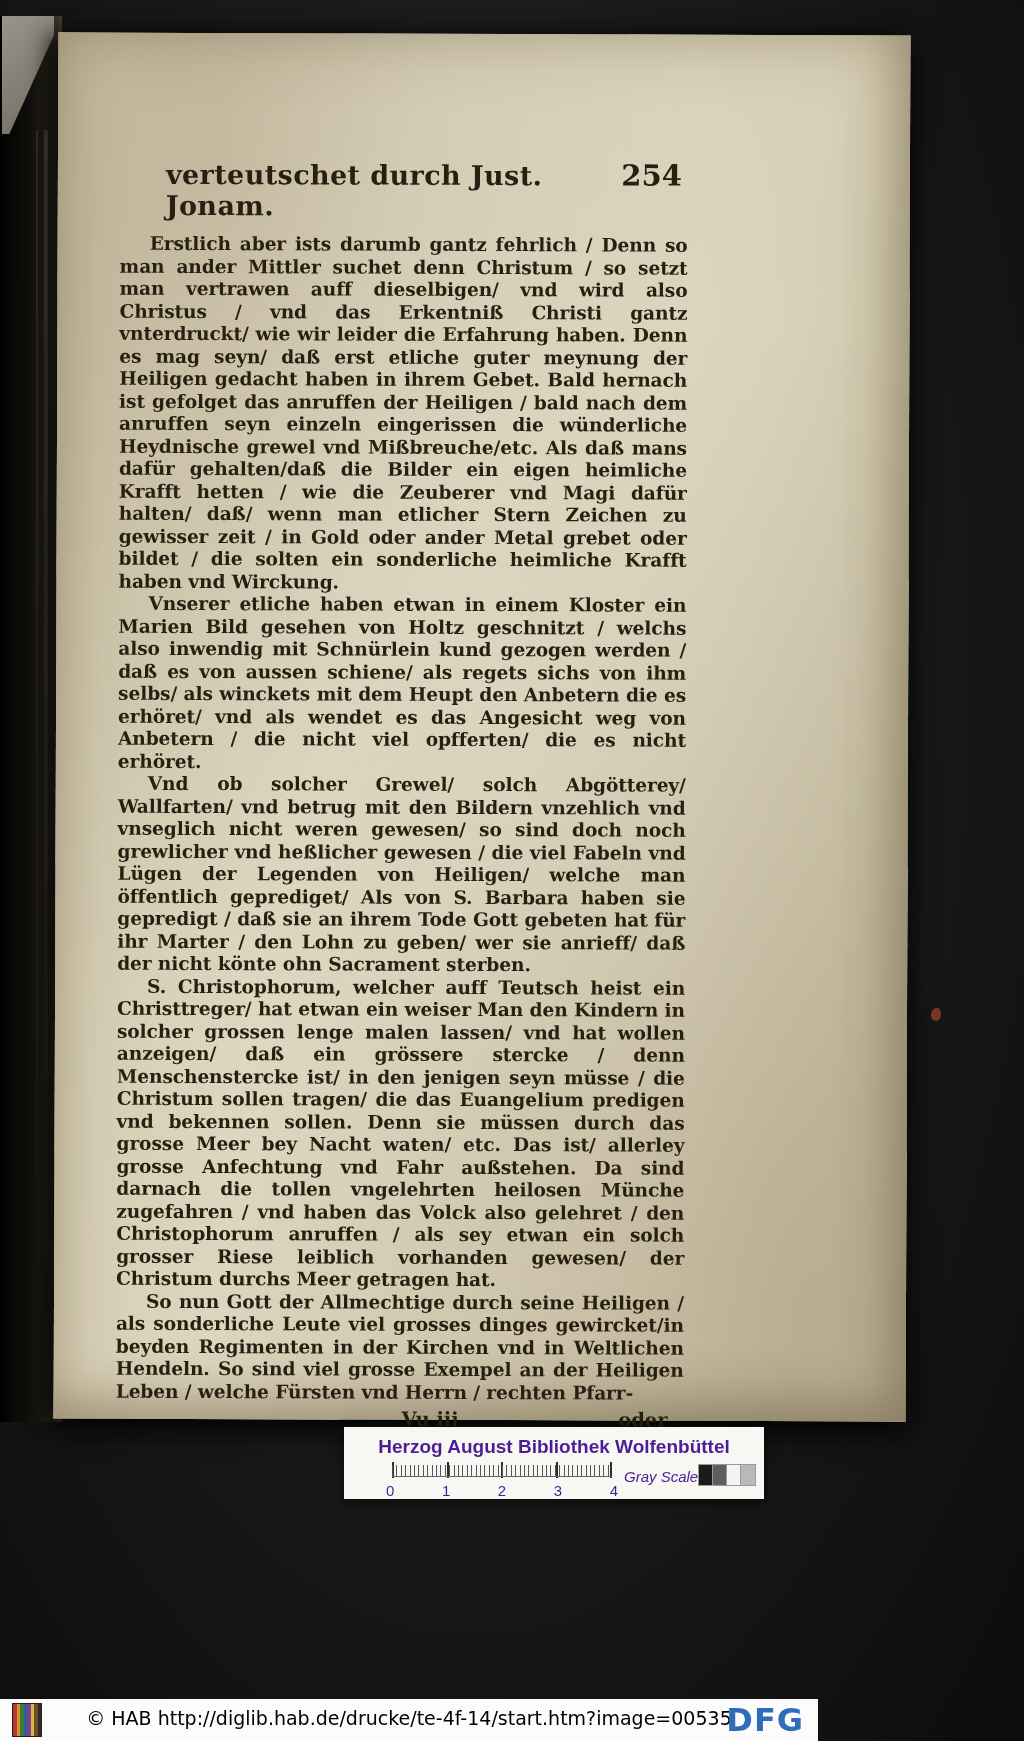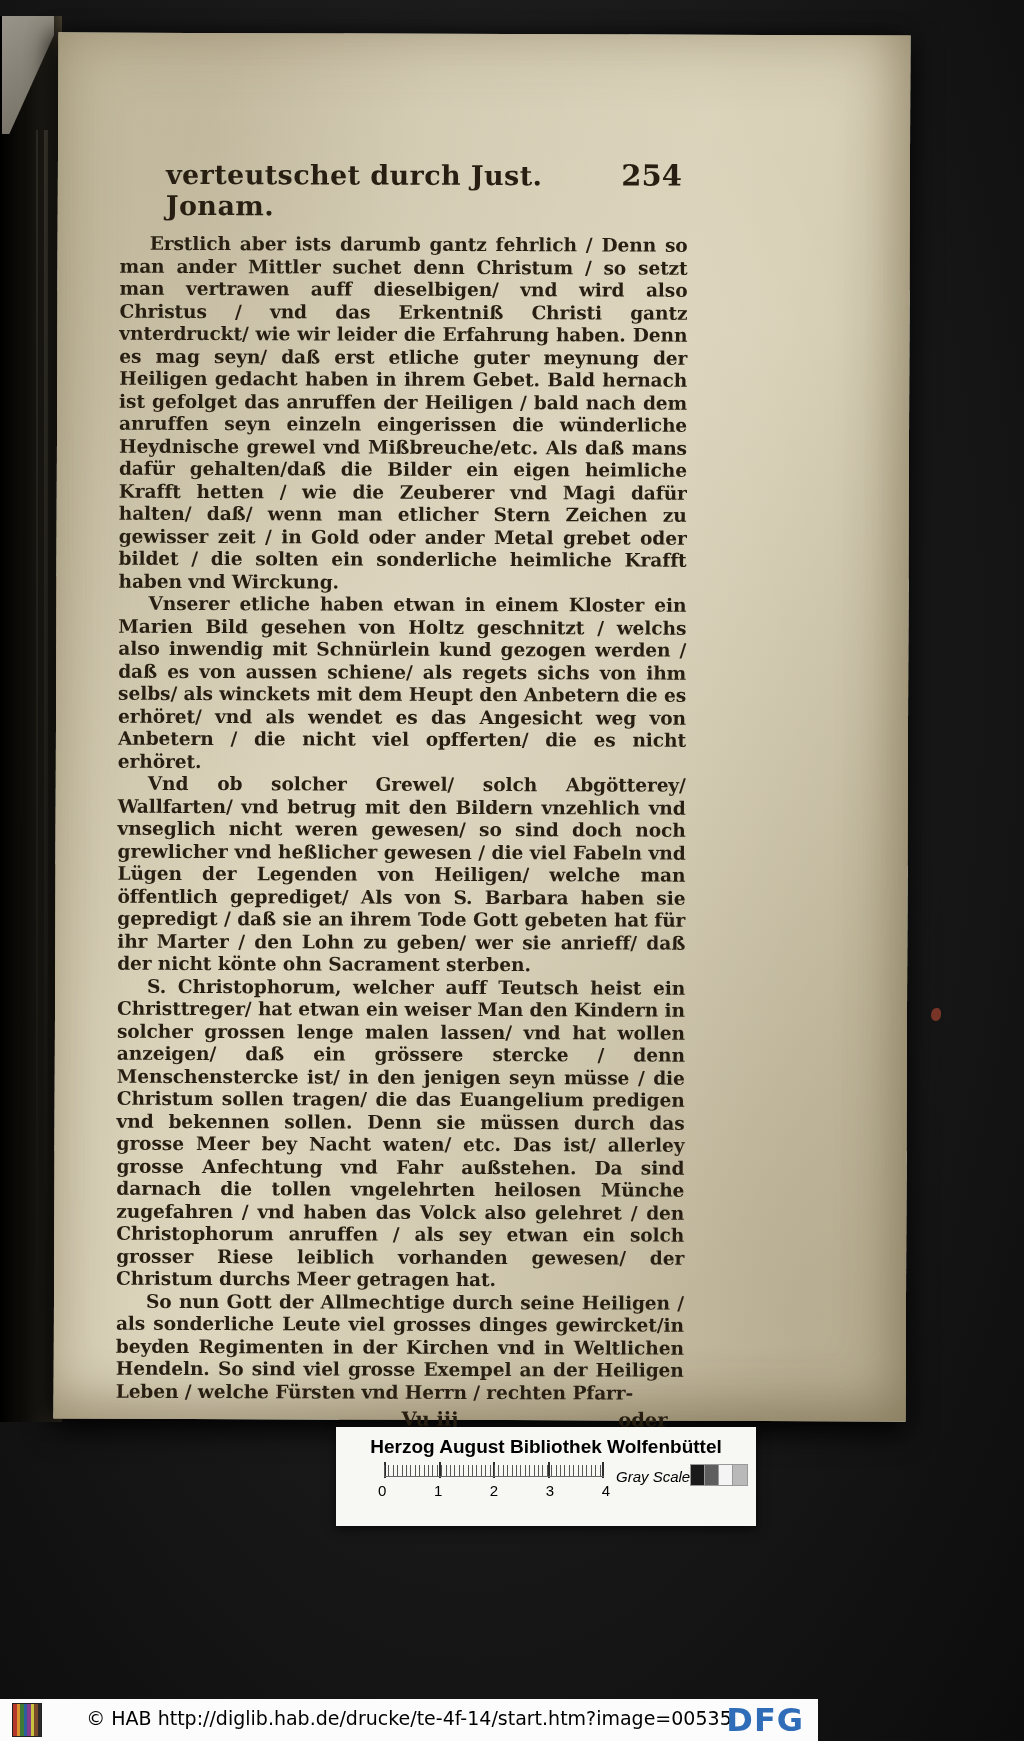--- a/index.html
+++ b/index.html
@@ -55,23 +55,23 @@
   .head-page  { margin-left:auto; margin-right:6px; font-size:29px; }
   .body-text p {
     font-size:18.6px; line-height:22.5px; text-align:justify;
     text-indent:30px; letter-spacing:-0.1px;
   }
   .sig-row { display:flex; font-size:19.5px; margin-top:4px; }
   .sig   { margin-left:286px;text-decoration:underline; }
   .catch { margin-left:auto; margin-right:16px; }
   
   .label-box {
-    position:absolute; left:336px; top:1427px; width:420px; height:99px;
+    position:absolute; left:344px; top:1427px; width:420px; height:72px;
     background:#f7f7f4; box-shadow:0 3px 10px rgba(0,0,0,.65);
-    font-family:"Liberation Sans", sans-serif; color:#000000;
+    font-family:"Liberation Sans", sans-serif; color:#4c1d95;
   }
   .label-title { text-align:center; font-weight:700; font-size:19px; margin-top:9px; }
   .label-row { position:relative; height:48px; margin-top:3px; }
   .ruler-ticks {
     position:absolute; left:48px; top:4px; width:220px; height:12px;
     background: repeating-linear-gradient(90deg, #555 0 1px, transparent 1px 4.4px);
     border-bottom:1px solid #666;
   }
   .ruler-major {
     position:absolute; left:48px; top:1px; width:222px; height:16px;

